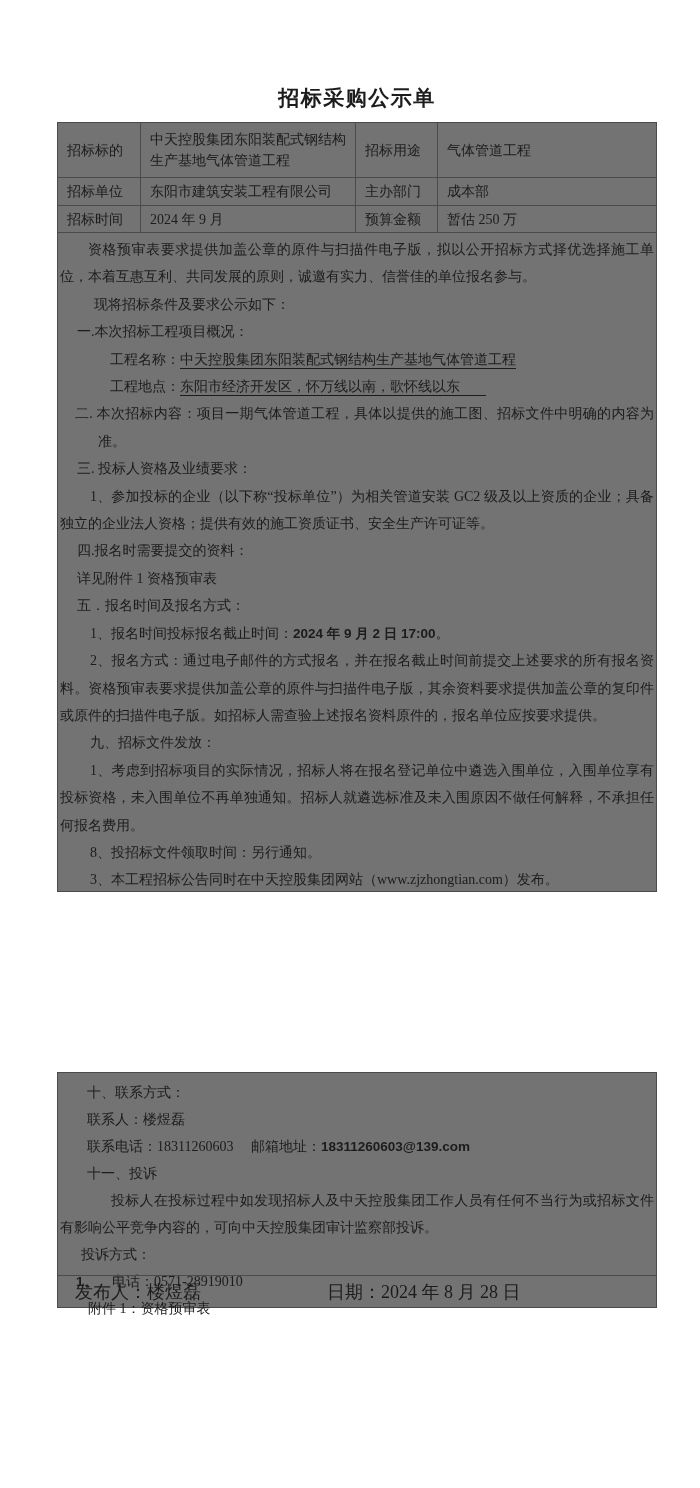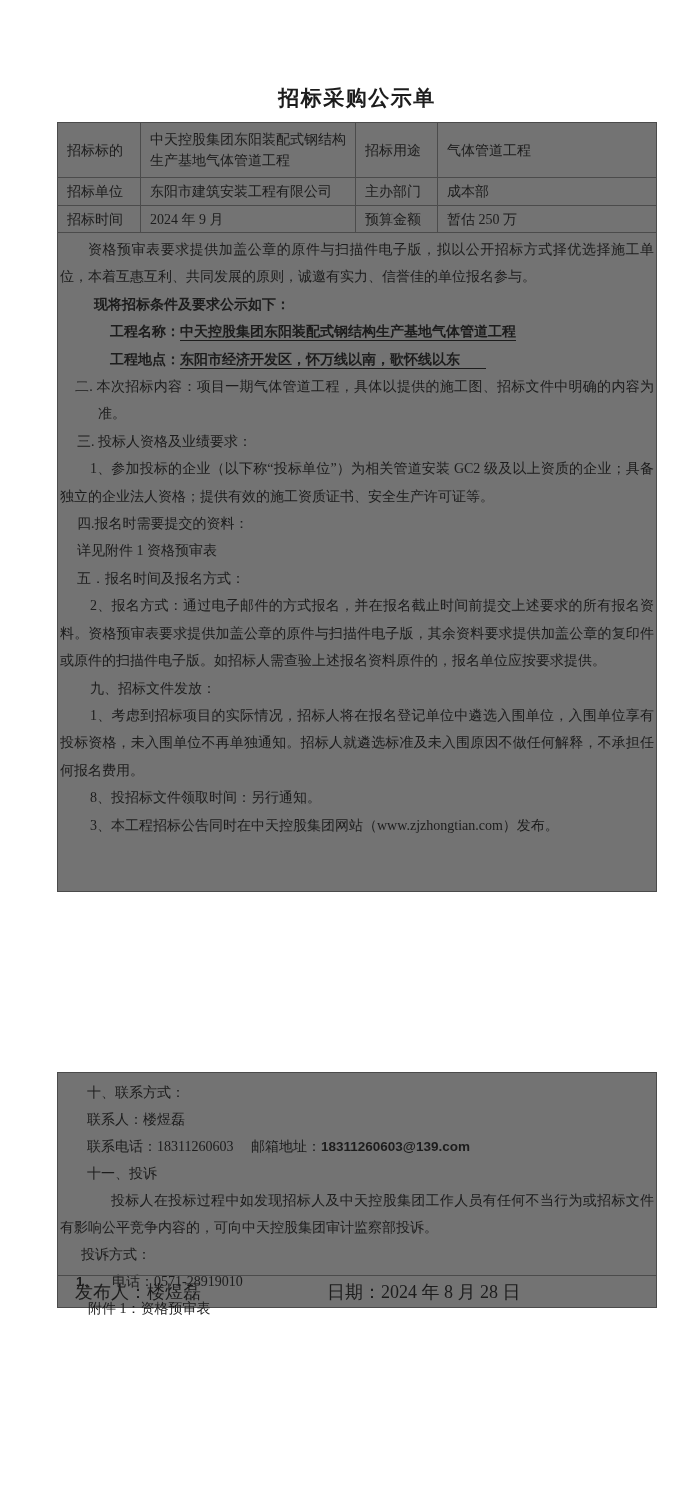--- a/index.html
+++ b/index.html
@@ -31,26 +31,26 @@
     overflow:hidden;
   }
   .cell.lastcol{border-right:none;}
   
   .nbody{
     padding:3px 2px 0 2px;font-size:14px;line-height:27.4px;
     overflow:hidden;
   }
   .nbody p, .cbody p{margin:0;}
   .p-intro{text-indent:28px;text-align:justify;}
-  .p-xj{padding-left:34px;font-weight:bold;}
+  .p-xj{padding-left:34px;}
   .h1{padding-left:17px;}
   .hang{padding-left:38px;text-indent:-23px;text-align:justify;}
   .n2{padding-left:30px;}
   .n2w{text-indent:30px;text-align:justify;}
-  .sub{padding-left:50px;font-weight:bold;}
+  .sub{padding-left:50px;}
   .u{border-bottom:1px solid #1c1c1c;padding-bottom:1px;}
   .u-ext{padding-right:26px;}
   .sans{font-family:"Liberation Sans","DejaVu Sans",sans-serif;font-weight:700;font-size:13.5px;}
   
   .cbody{padding:6px 2px 0 2px;font-size:14px;line-height:27px;overflow:hidden;}
   .c-ind{padding-left:27px;}
   .c-complaint{text-indent:51px;text-align:justify;}
   .c-method{padding-left:21px;}
   .c-phone{padding-left:16px;}
   .c-phone .gap{margin-right:15px;}
@@ -84,28 +84,30 @@
 
       <div class="cell">招标时间</div>
       <div class="cell">2024 年 9 月</div>
       <div class="cell">预算金额</div>
       <div class="cell lastcol">暂估 250 万</div>
     </div>
 
     <div class="nbody">
       <p class="p-intro">资格预审表要求提供加盖公章的原件与扫描件电子版，拟以公开招标方式择优选择施工单位，本着互惠互利、共同发展的原则，诚邀有实力、信誉佳的单位报名参与。</p>
       <p class="p-xj">现将招标条件及要求公示如下：</p>
+      <p class="h1">一.本次招标工程项目概况：</p>
       <p class="sub"><span>工程名称：</span><span class="u">中天控股集团东阳装配式钢结构生产基地气体管道工程</span></p>
       <p class="sub"><span>工程地点：</span><span class="u u-ext">东阳市经济开发区，怀万线以南，歌怀线以东</span></p>
       <p class="hang">二. 本次招标内容：项目一期气体管道工程，具体以提供的施工图、招标文件中明确的内容为准。</p>
       <p class="h1">三. 投标人资格及业绩要求：</p>
       <p class="n2w">1、参加投标的企业（以下称“投标单位”）为相关管道安装 GC2 级及以上资质的企业；具备独立的企业法人资格；提供有效的施工资质证书、安全生产许可证等。</p>
       <p class="h1">四.报名时需要提交的资料：</p>
       <p class="h1">详见附件 1  资格预审表</p>
       <p class="h1">五．报名时间及报名方式：</p>
+      <p class="n2"><span>1、报名时间投标报名截止时间：</span><span class="sans">2024 年 9 月 2 日 17:00</span><span>。</span></p>
       <p class="n2w">2、报名方式：通过电子邮件的方式报名，并在报名截止时间前提交上述要求的所有报名资料。资格预审表要求提供加盖公章的原件与扫描件电子版，其余资料要求提供加盖公章的复印件或原件的扫描件电子版。如招标人需查验上述报名资料原件的，报名单位应按要求提供。</p>
       <p class="n2">九、招标文件发放：</p>
       <p class="n2w">1、考虑到招标项目的实际情况，招标人将在报名登记单位中遴选入围单位，入围单位享有投标资格，未入围单位不再单独通知。招标人就遴选标准及未入围原因不做任何解释，不承担任何报名费用。</p>
       <p class="n2">8、投招标文件领取时间：另行通知。</p>
       <p class="n2">3、本工程招标公告同时在中天控股集团网站（www.zjzhongtian.com）发布。</p>
     </div>
   </div>
 
   <div class="box" id="contact-box">
     <div class="cbody">

